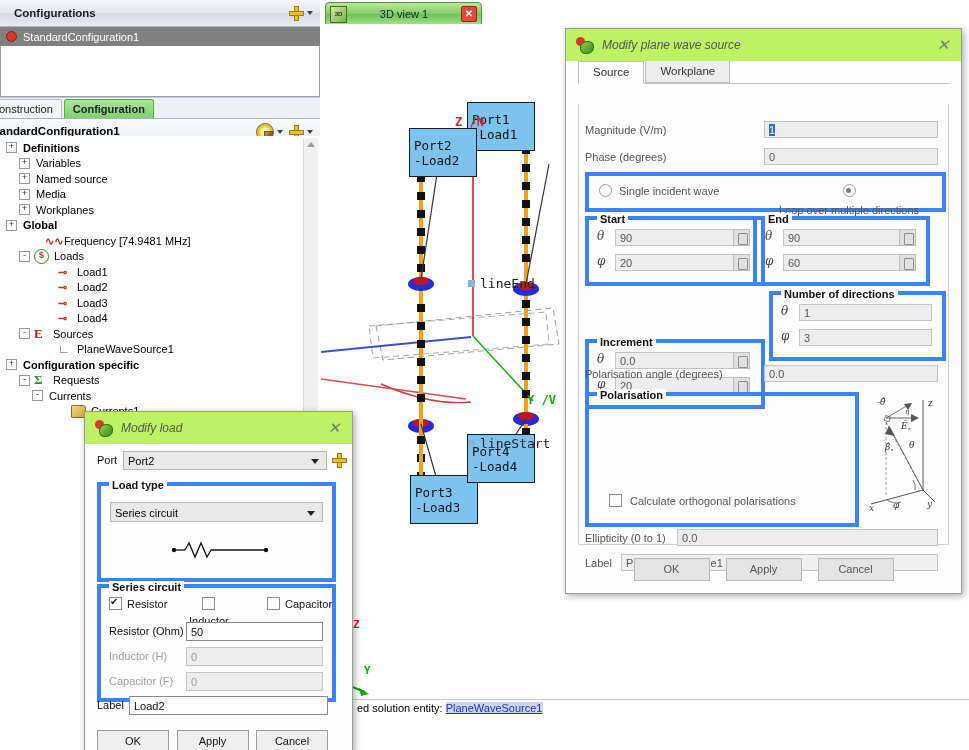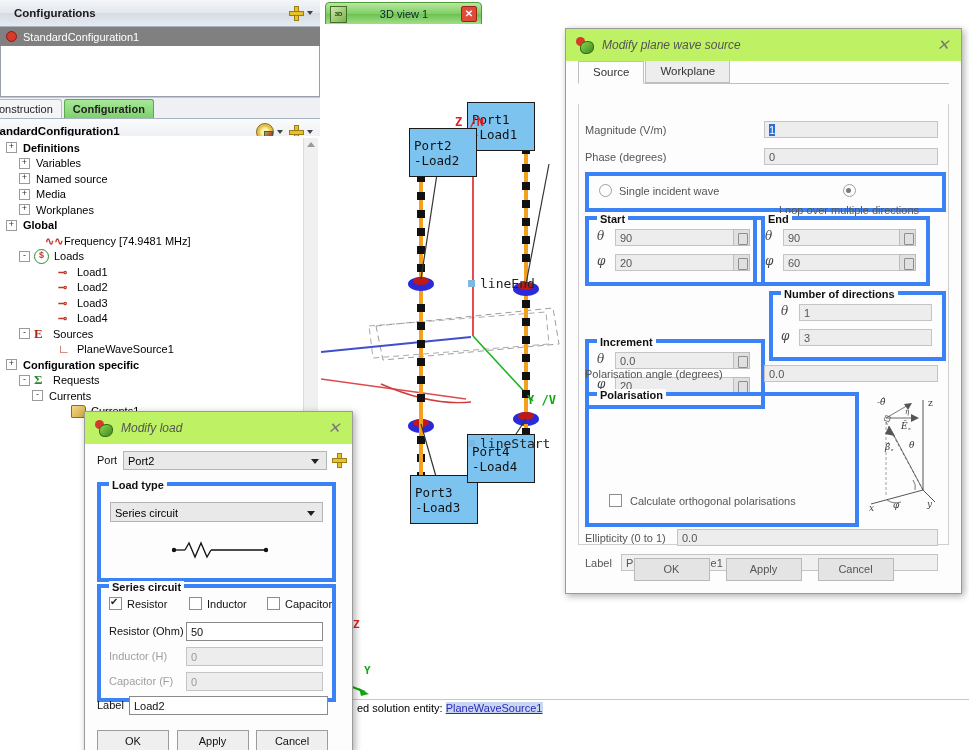--- a/index.html
+++ b/index.html
@@ -564,21 +564,21 @@
       </svg>
     </div>
   </div>
 
   <div class="grp" style="left:12px;top:172px;width:231px;height:110px;">
     <span class="cap">Series circuit</span>
     <div style="position:absolute;left:8px;top:9px;display:flex;align-items:center;gap:5px;">
       <span class="chk on"></span>
       <span class="rowlbl dark">Resistor</span>
     </div>
-    <div style="position:absolute;left:88px;top:9px;display:flex;align-items:center;gap:5px;">
+    <div style="position:absolute;left:88px;top:9px;display:flex;align-items:center;gap:5px;flex-direction:column;">
       <span class="chk"></span>
       <span class="rowlbl dark">Inductor</span>
     </div>
     <div style="position:absolute;left:166px;top:9px;display:flex;align-items:center;gap:5px;">
       <span class="chk"></span>
       <span class="rowlbl dark">Capacitor</span>
     </div>
 
     <div class="rowlbl dark" style="position:absolute;left:8px;top:37px;">Resistor (Ohm)</div>
     <div class="fld white" style="position:absolute;left:85px;top:34px;width:137px;height:19px;line-height:19px;">50</div>

